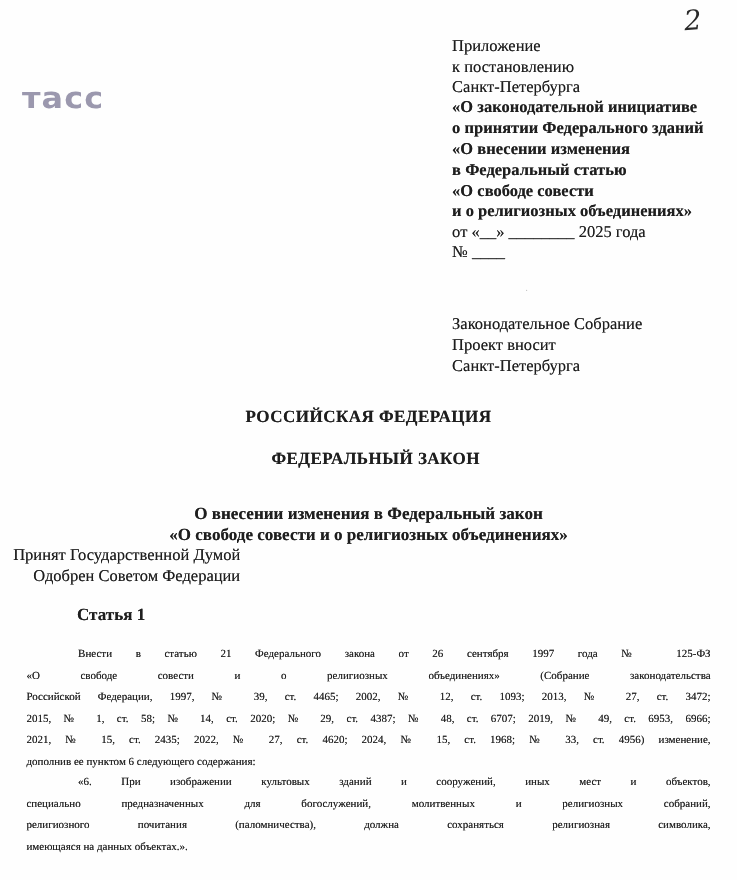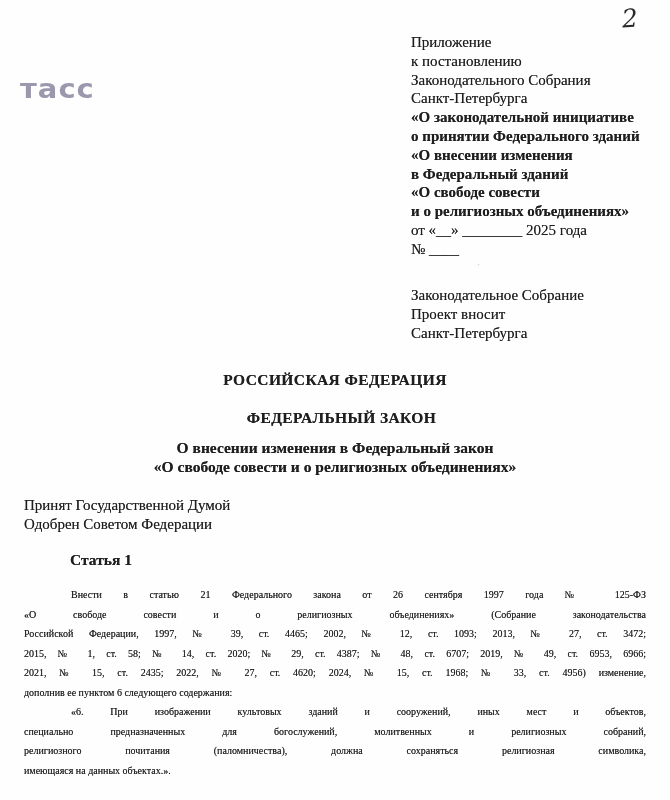--- a/index.html
+++ b/index.html
@@ -67,30 +67,31 @@
     position: absolute;
     top: 371px;
     left: 0;
     width: 670px;
     text-align: center;
     font-weight: bold;
     font-size: 15.5px;
     text-shadow: 0 0 0.4px rgba(20,20,20,0.7);
   }
   .heading-country { letter-spacing: 0.4px; margin-bottom: 20px; }
-  .heading-lawtype { letter-spacing: 0.4px; margin-bottom: 12px; padding-left: 13px; }
+  .heading-lawtype { letter-spacing: 0.4px; margin-bottom: 32px; padding-left: 13px; }
   .heading-subject { line-height: 18.5px; }
   
   .adoption-block {
     position: absolute;
     top: 496px;
-    left: 24px;
+    left: 12px;
     font-size: 15px;
     line-height: 19px;
     text-shadow: 0 0 0.4px rgba(20,20,20,0.65);
+    text-align: right;
   }
   
   .article-title {
     position: absolute;
     top: 551px;
     left: 70px;
     font-size: 15.5px;
     font-weight: bold;
     text-shadow: 0 0 0.4px rgba(20,20,20,0.7);
   }
@@ -126,26 +127,25 @@
 
 <div id="page">
 
   <div class="page-number">2</div>
 
   <div class="logo">тасс</div>
 
   <div class="appendix-block">
     <div class="line">Приложение</div>
     <div class="line">к постановлению</div>
-    <div class="line">Законодательного Собрания</div>
     <div class="line">Санкт-Петербурга</div>
     <div class="line b">«О законодательной инициативе</div>
     <div class="line b">о принятии Федерального зданий</div>
     <div class="line b">«О внесении изменения</div>
-    <div class="line b">в Федеральный зданий</div>
+    <div class="line b">в Федеральный статью</div>
     <div class="line b">«О свободе совести</div>
     <div class="line b">и о религиозных объединениях»</div>
     <div class="line">от «__» ________ 2025 года</div>
     <div class="line">№ ____</div>
   </div>
 
   <div class="speck">·</div>
 
   <div class="submitter-block">
     <div class="line">Законодательное Собрание</div>

